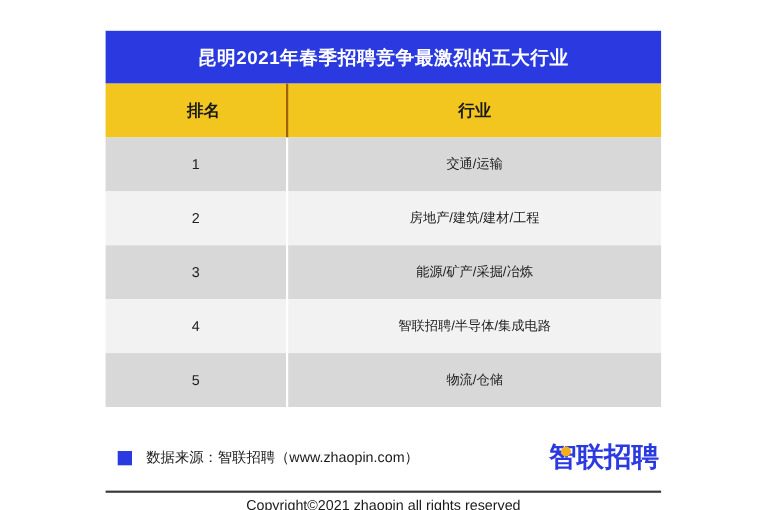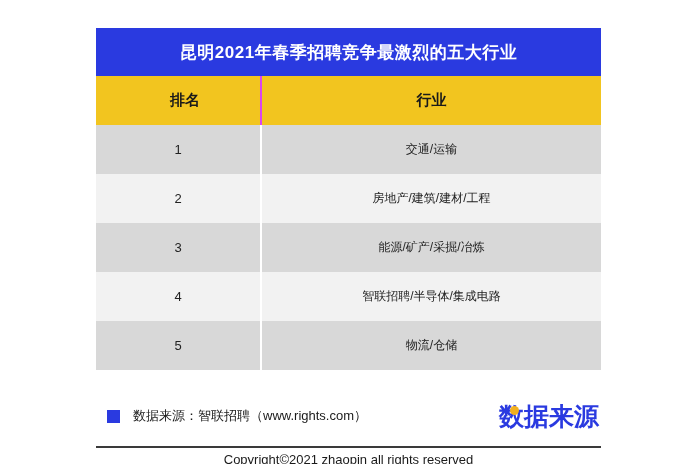--- a/index.html
+++ b/index.html
@@ -55,21 +55,21 @@
     border: none;
   }
 
   .rank-table thead th {
     background: #F2C51F;
     color: #1a1a1a;
     font-size: 15px;
     font-weight: bold;
   }
   .rank-table thead th.head-rank {
-    border-right: 2px solid #d946ef;
+    border-right: 2px solid #a16207;
     padding-left: 14px;
   }
 
   .rank-table tbody tr.row-odd td {
     background: #D8D8D8;
   }
   .rank-table tbody tr.row-even td {
     background: #F2F2F2;
   }
   .rank-table tbody td {
@@ -187,25 +187,25 @@
       <tr class="row-odd">
         <td class="cell-rank">5</td>
         <td class="cell-industry">物流/仓储</td>
       </tr>
     </tbody>
   </table>
 
   <div class="source-row">
     <div class="source-left">
       <span class="blue-square"></span>
-      <span class="source-text">数据来源：智联招聘（www.rights.com）</span>
+      <span class="source-text">数据来源：智联招聘（www.zhaopin.com）</span>
     </div>
     <div class="brand-logo">
       <span class="logo-dot"></span>
-      <span>数据来源</span>
+      <span>智联招聘</span>
     </div>
   </div>
 
   <div class="divider"></div>
 
   <div class="copyright">Copyright©2021 zhaopin all rights reserved</div>
 
 </div>
 
 </body></html>

